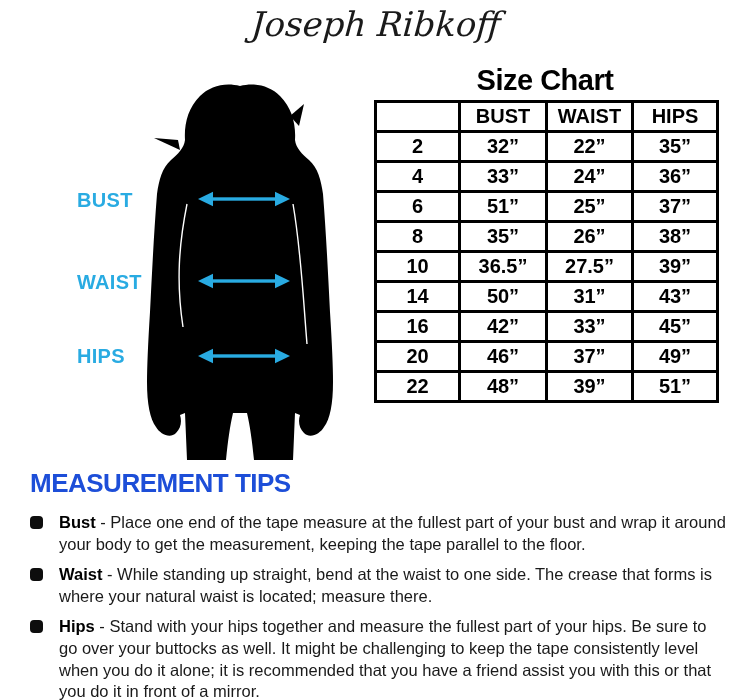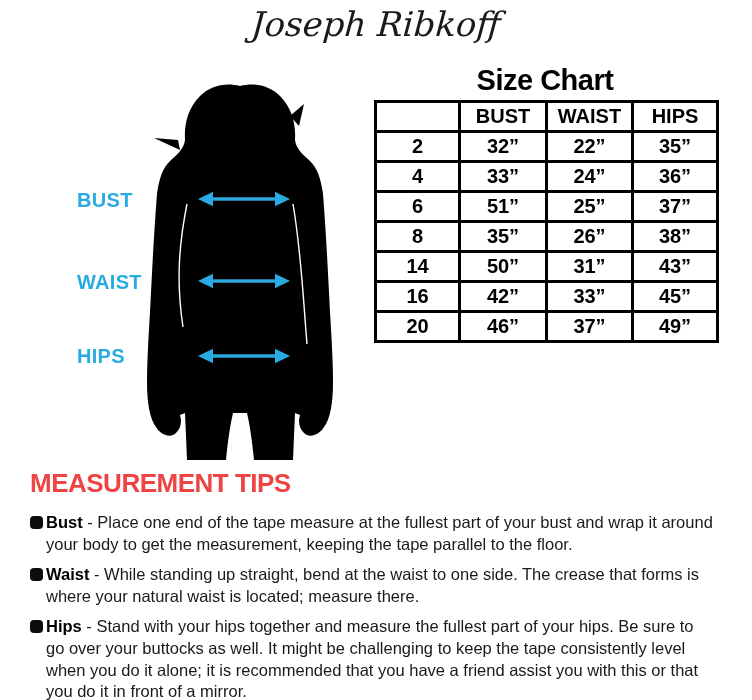--- a/index.html
+++ b/index.html
@@ -51,23 +51,23 @@
     border:3px solid #000; text-align:center; vertical-align:middle;
     height:27px; padding:0;
     font-weight:bold; font-size:20px; color:#000;
   }
   table.size-table th { font-size:20px; }
 
   
   .tips { position:absolute; left:30px; top:468px; width:706px; }
   .tips h2 {
     margin:0 0 13px 0; font-size:26px; font-weight:bold;
-    letter-spacing:-0.5px; color:#ef4444;
-  }
-  .tip { display:flex; gap:3px; margin-bottom:9px; }
+    letter-spacing:-0.5px; color:#1d4ed8;
+  }
+  .tip { display:flex; gap:16px; margin-bottom:9px; }
   .tip .bullet {
     flex:none; width:13px; height:13px; margin-top:4px;
     background:#0d0d0d; border-radius:4px;
   }
   .tip p {
     margin:0; width:668px;
     font-size:16.5px; line-height:21.6px; color:#1a1a1a;
   }
   .tip p b { color:#000; }
 </style>
@@ -166,36 +166,48 @@
           <td>25”</td>
           <td>37”</td>
         </tr>
         <tr>
           <td>8</td>
           <td>35”</td>
           <td>26”</td>
           <td>38”</td>
         </tr>
         <tr>
+          <td>10</td>
+          <td>36.5”</td>
+          <td>27.5”</td>
+          <td>39”</td>
+        </tr>
+        <tr>
           <td>14</td>
           <td>50”</td>
           <td>31”</td>
           <td>43”</td>
         </tr>
         <tr>
           <td>16</td>
           <td>42”</td>
           <td>33”</td>
           <td>45”</td>
         </tr>
         <tr>
           <td>20</td>
           <td>46”</td>
           <td>37”</td>
           <td>49”</td>
+        </tr>
+        <tr>
+          <td>22</td>
+          <td>48”</td>
+          <td>39”</td>
+          <td>51”</td>
         </tr>
       </tbody>
   </table>
 
   <div class="tips">
     <h2>MEASUREMENT TIPS</h2>
 
     <div class="tip">
       <span class="bullet"></span>
       <p><b>Bust</b> <span>- Place one end of the tape measure at the fullest part of your bust and wrap it around your body to get the measurement, keeping the tape parallel to the floor.</span></p>

